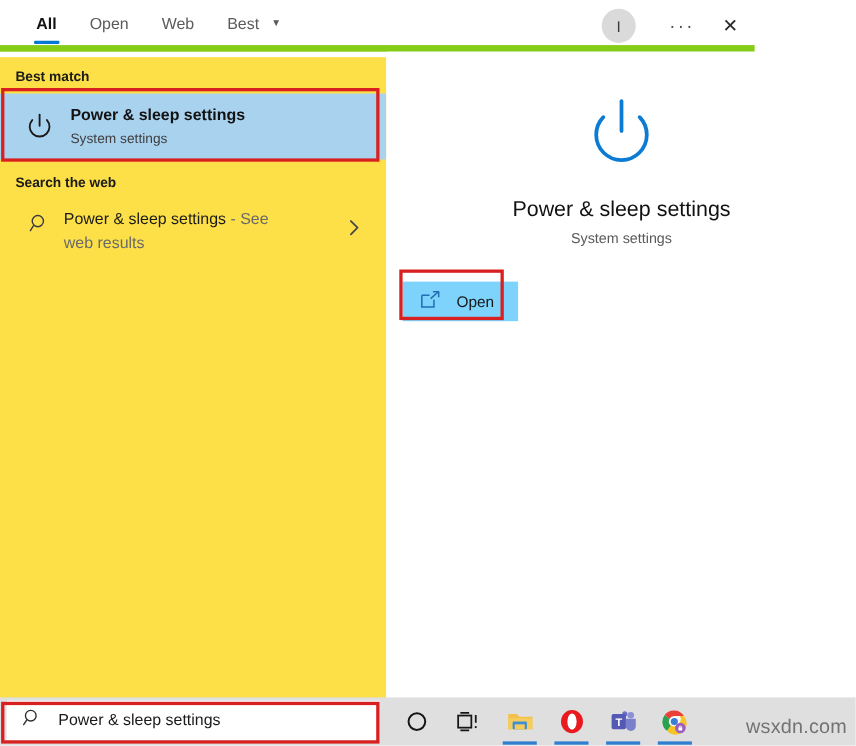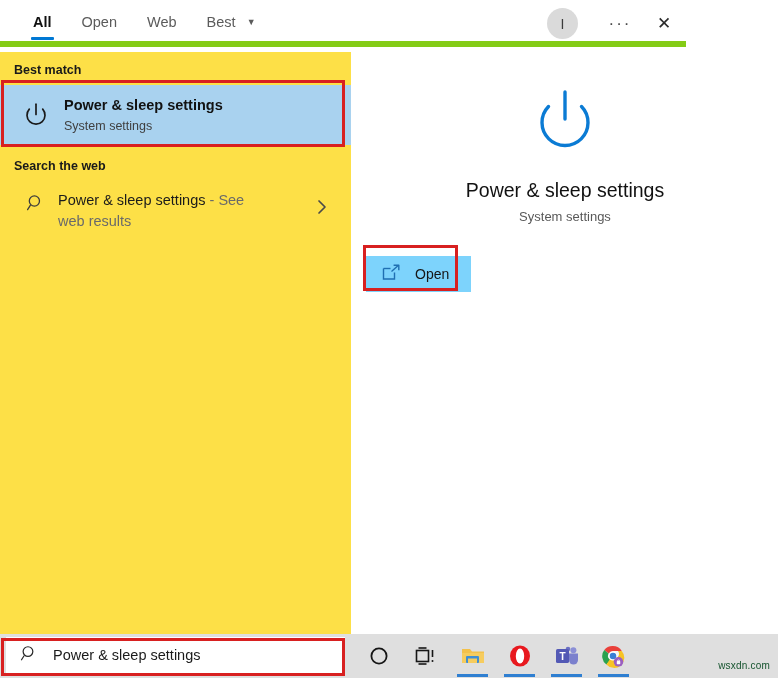--- a/index.html
+++ b/index.html
@@ -120,21 +120,21 @@
   .tb-icon {
     width: 47px; height: 44px; position: relative;
     display: flex; align-items: center; justify-content: center;
   }
   .tb-icon.running::after {
     content: ""; position: absolute; bottom: 1px; left: 8px; right: 8px;
     height: 3px; background: #2f7fd1;
   }
   .watermark {
     position: absolute; right: 8px; bottom: 7px;
-    font-size: 10px; color: #14532d; letter-spacing: 0.2px;
+    font-size: 18px; color: #737373; letter-spacing: 0.2px;
   }
 
   
   .annot { position: absolute; border: 3px solid #d82020; pointer-events: none; }
   #annot-best { left: 1px; top: 80px; width: 344px; height: 67px; }
   #annot-open { left: 363px; top: 245px; width: 95px; height: 46px; }
   #annot-search { left: 1px; top: 638px; width: 344px; height: 38px; }
 </style>
 </head>
 <body>

